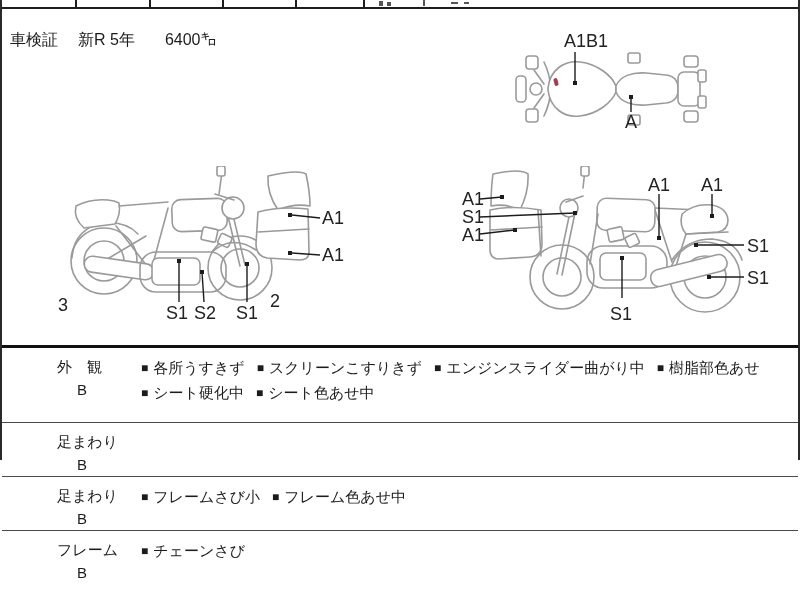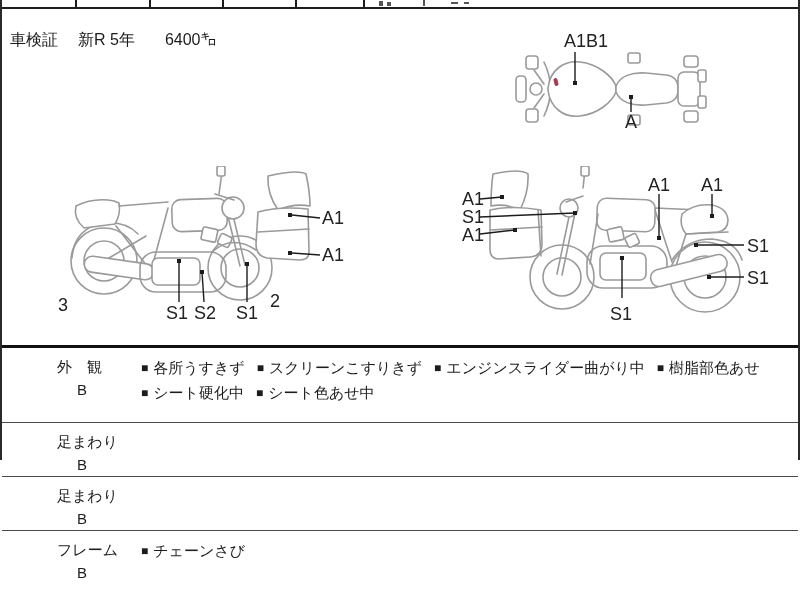--- a/index.html
+++ b/index.html
@@ -209,20 +209,21 @@
           <div class="clabel">
             <div>足まわり</div>
             <div class="grade">B</div>
           </div>
         </div>
         <div class="crow">
           <div class="clabel">
             <div>足まわり</div>
             <div class="grade">B</div>
           </div>
+          <div class="citems"><span class="item"><span class="bullet">■</span>フレームさび小</span><span class="item"><span class="bullet">■</span>フレーム色あせ中</span></div>
         </div>
         <div class="crow">
           <div class="clabel">
             <div>フレーム</div>
             <div class="grade">B</div>
           </div>
           <div class="citems"><span class="item"><span class="bullet">■</span>チェーンさび</span></div>
         </div>
       </div>
   </div>

